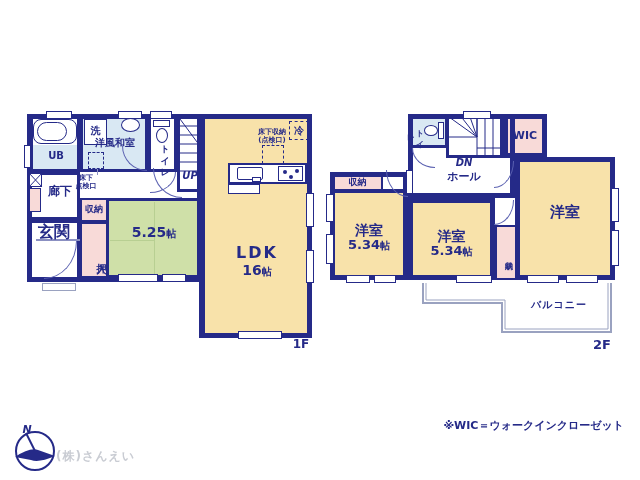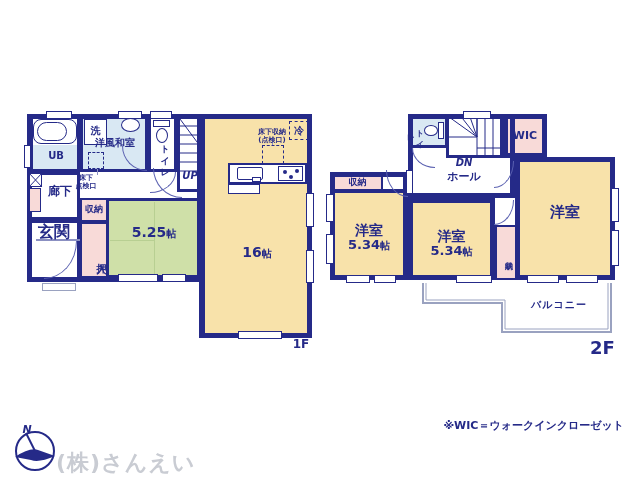--- a/index.html
+++ b/index.html
@@ -107,20 +107,21 @@
   <div class="lbl" style="left:81px;top:204px;width:26px;font-size:9px">収納</div>
   <div class="lbl v" style="left:93px;top:235px;width:14px;height:42px;font-size:10px">押入</div>
   <div class="lbl" style="left:70px;top:174px;width:32px;font-size:7px">
     <span>床下</span><br>
     <span>点検口</span>
   </div>
   <div class="lbl" style="left:106px;top:224px;width:96px">
     <div style="font-size:14px"><span>5.25</span><span class="unit">帖</span></div>
   </div>
   <div class="lbl" style="left:202px;top:244px;width:110px">
+    <div style="font-size:16px;letter-spacing:2px">LDK</div>
     <div style="font-size:14px"><span>16</span><span class="unit">帖</span></div>
   </div>
   <div class="lbl" style="left:250px;top:128px;width:44px;font-size:7px">
     <span>床下収納</span><br>
     <span>(点検口)</span>
   </div>
   <div class="lbl" style="left:289px;top:125px;width:20px;font-size:10px">冷</div>
   <div class="lbl" style="left:290px;top:338px;width:22px;font-size:12px">1F</div>
 
   <div class="r bg-w" style="left:408px;top:145px;width:107px;height:53px"></div>
@@ -179,24 +180,24 @@
   </div>
   <div class="lbl" style="left:408px;top:228px;width:87px">
     <div style="font-size:14px">洋室</div>
     <div style="font-size:13px"><span>5.34</span><span class="unit">帖</span></div>
   </div>
   <div class="lbl" style="left:517px;top:204px;width:96px">
     <div style="font-size:15px">洋室</div>
   </div>
   <div class="lbl v" style="left:500px;top:240px;width:13px;height:32px;font-size:8px">収納</div>
   <div class="lbl" style="left:524px;top:299px;width:70px;font-size:10px;letter-spacing:1px">バルコニー</div>
-  <div class="lbl" style="left:590px;top:338px;width:24px;font-size:18px">2F</div>
+  <div class="lbl" style="left:590px;top:338px;width:24px;font-size:13px">2F</div>
 
   <svg style="left:12px;top:427px" width="46" height="46" viewBox="0 0 46 46">
     <circle cx="23" cy="24" r="19" fill="none" stroke="#252a88" stroke-width="2"></circle>
     <line x1="14" y1="6" x2="23" y2="24" stroke="#252a88" stroke-width="2"></line>
     <path d="M3 30 Q18 20 26 23 L43 29 Q27 36 19 33 Z" fill="#252a88"></path>
   </svg>
   <div class="lbl" style="left:20px;top:424px;width:14px;font-size:11px;font-style:italic">N</div>
-  <div class="lbl" style="left:56px;top:450px;width:140px;font-size:22px;color:var(--cgray);text-align:left;letter-spacing:1px">(株)さんえい</div>
+  <div class="lbl" style="left:56px;top:450px;width:140px;font-size:12px;color:var(--cgray);text-align:left;letter-spacing:1px">(株)さんえい</div>
   <div class="lbl" style="left:368px;top:420px;width:256px;font-size:11px;text-align:right">※WIC＝ウォークインクローゼット</div>
 
 </div>
 
 </body></html>

